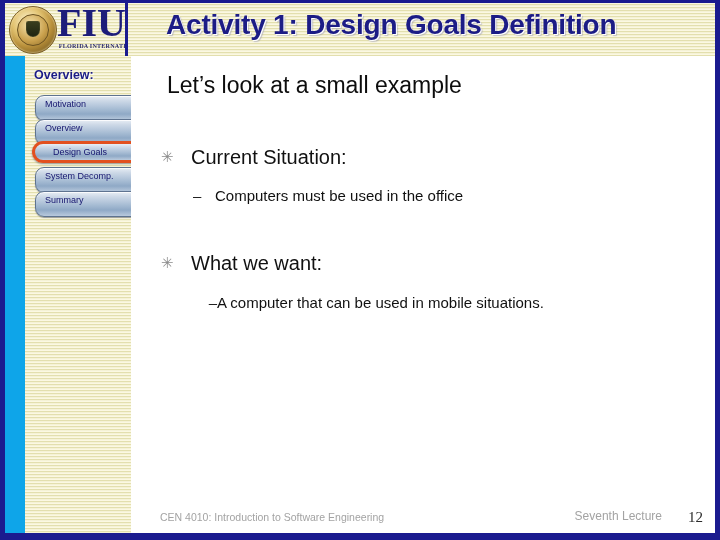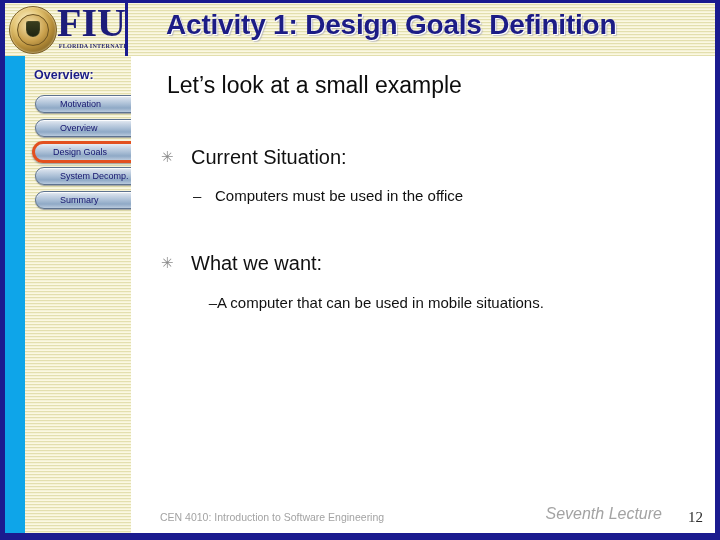--- a/index.html
+++ b/index.html
@@ -160,35 +160,35 @@
     font-weight: bold;
     color: #1c1c86;
     text-shadow: 1px 1px 0 #ffffff;
     letter-spacing: 0px;
   }
 
   .nav-btn {
     position: absolute;
     left: 10px;
     width: 104px;
-    height: 18px;
+    height: 26px;
     box-sizing: border-box;
     border-radius: 9px 4px 4px 9px;
     background: linear-gradient(to bottom,
         #e8eef5 0%,
         #cfdae8 18%,
         #a9bed5 52%,
         #8fa9c6 75%,
         #b9cadd 100%);
     border: 1px solid #5e7390;
     box-shadow: 0 1px 1px rgba(40,50,70,0.45), inset 0 1px 0 rgba(255,255,255,0.8);
     color: #14146e;
     font-size: 9px;
     line-height: 16px;
-    padding-left: 24px;
+    padding-left: 9px;
     white-space: nowrap;
     overflow: hidden;
   }
   .nav-btn.active {
     border: 3px solid #e2501f;
     border-radius: 11px 8px 8px 11px;
     left: 7px;
     width: 110px;
     height: 22px;
     line-height: 16px;
@@ -260,24 +260,23 @@
     bottom: 10px;
     font-size: 10.5px;
     color: #a3a3a3;
     white-space: nowrap;
     margin-top: 40px;
   }
   #footer-lecture {
     position: absolute;
     right: 53px;
     bottom: 10px;
-    font-size: 16px;
+    font-size: 12px;
     color: #a3a3a3;
     white-space: nowrap;
-    font-style: italic;
   }
   #footer-page {
     position: absolute;
     right: 12px;
     bottom: 7px;
     font-family: "Liberation Serif", serif;
     font-size: 15px;
     color: #2b2b2b;
     white-space: nowrap;
   }

